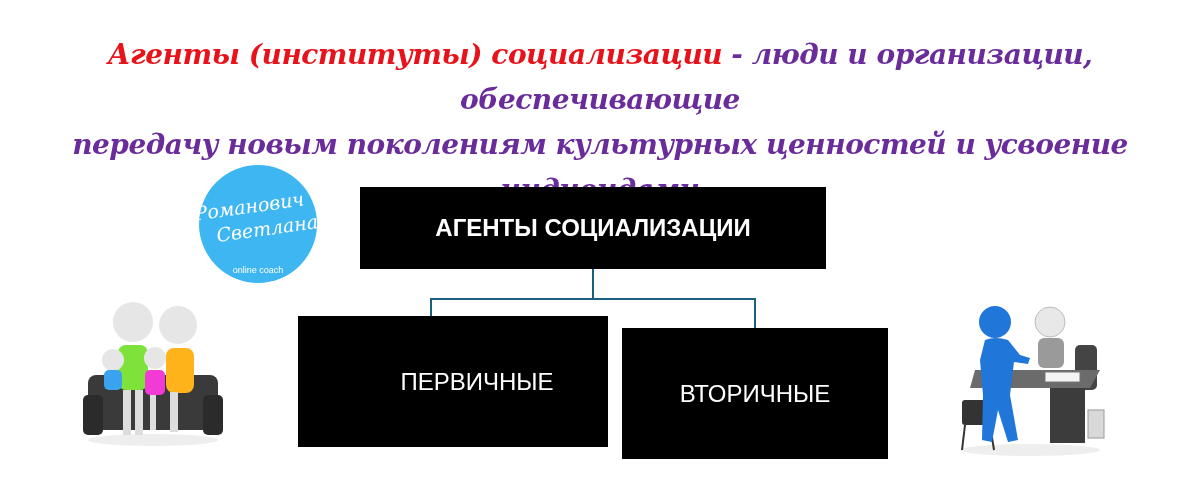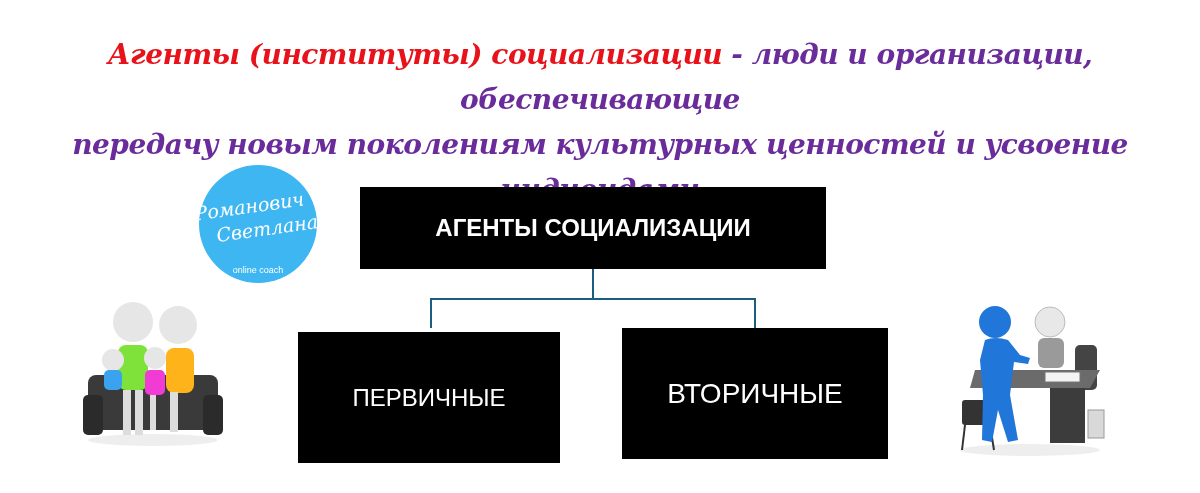--- a/index.html
+++ b/index.html
@@ -7,22 +7,22 @@
     .heading { position: absolute; left: 0; top: 32px; width: 1200px; text-align: center; font-family: "DejaVu Serif", serif; font-style: italic; font-weight: bold; font-size: 28px; line-height: 45px; color: #6a2c9b; letter-spacing: -0.5px; }
     .heading .term { color: #e8131a; }
     .logo { position: absolute; left: 191px; top: 167px; width: 137px; height: 110px; }
     .logo-circle { position: absolute; left: 8px; top: -2px; width: 118px; height: 118px; border-radius: 50%; background: #3eb6f2; }
     .logo-line1, .logo-line2 { position: absolute; color: #fff; font-family: "DejaVu Serif", serif; font-style: italic; font-size: 19px; white-space: nowrap; }
     .logo-line1 { left: 3px; top: 28px; transform: rotate(-8deg); }
     .logo-line2 { left: 25px; top: 50px; transform: rotate(-8deg); }
     .logo-sub { position: absolute; left: 0; width: 134px; top: 82px; text-align: center; color: #fff; font-size: 9px; font-family: "Liberation Sans", sans-serif; margin-top: 16px; }
     .box { position: absolute; background: #000000; color: #fff; display: flex; align-items: center; justify-content: center; }
     .box-root { left: 360px; top: 187px; width: 466px; height: 82px; font-weight: bold; font-size: 24px; }
-    .box-left { left: 298px; top: 332px; width: 262px; height: 131px; font-size: 24px; }
-    .box-right { left: 622px; top: 328px; width: 266px; height: 131px; font-size: 28px; }
+    .box-left { left: 298px; top: 316px; width: 262px; height: 131px; font-size: 24px; padding-left: 48px; }
+    .box-right { left: 622px; top: 328px; width: 266px; height: 131px; font-size: 24px; }
     .line { position: absolute; background: #1a5e80; }
     .l-v-root { left: 592px; top: 269px; width: 2px; height: 30px; }
     .l-h { left: 430px; top: 298px; width: 326px; height: 2px; }
     .l-v-left { left: 430px; top: 298px; width: 2px; height: 30px; }
     .l-v-right { left: 754px; top: 298px; width: 2px; height: 30px; }
     .illus { position: absolute; }
     .family { left: 78px; top: 300px; width: 150px; height: 150px; }
     .office { left: 950px; top: 300px; width: 160px; height: 160px; }
   </style>
 </head>

